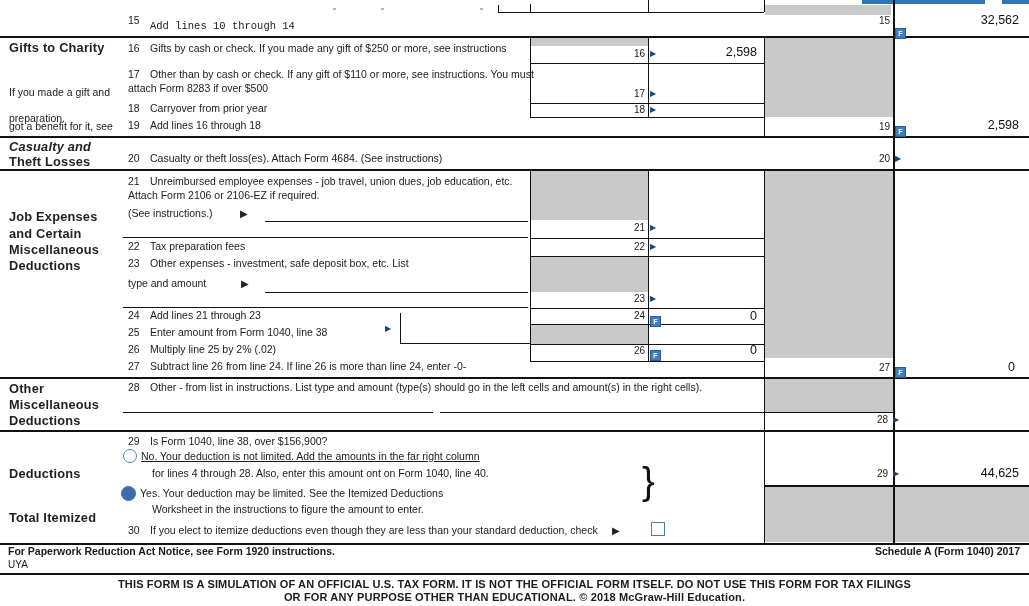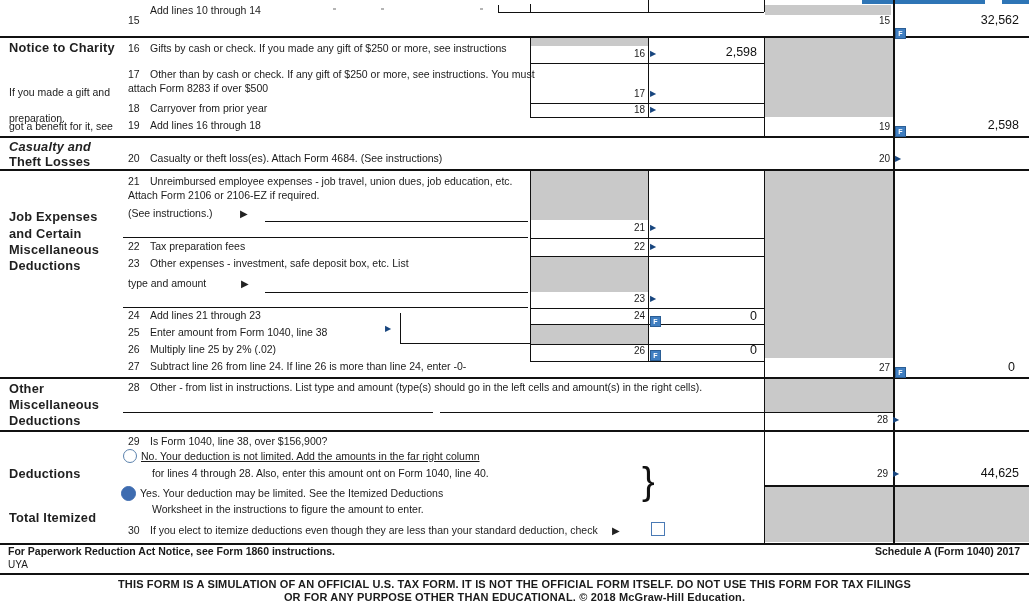--- a/index.html
+++ b/index.html
@@ -94,50 +94,50 @@
   <div class="hl" style="left:400px;top:343px;width:130px;height:1px;"></div>
 
   <div class="vl" style="left:530px;top:36px;width:1px;height:81px;"></div>
   <div class="vl" style="left:648px;top:36px;width:1px;height:81px;"></div>
   <div class="vl" style="left:764px;top:36px;width:1px;height:100px;"></div>
   <div class="vl" style="left:530px;top:169px;width:1px;height:192px;"></div>
   <div class="vl" style="left:648px;top:169px;width:1px;height:192px;"></div>
   <div class="vl" style="left:764px;top:169px;width:1px;height:374px;"></div>
   <div class="vl" style="left:893px;top:0;width:2px;height:543px;"></div>
 
-  <div class="hdr" style="left:9px;top:40px;">Notice to Charity</div>
+  <div class="hdr" style="left:9px;top:40px;">Gifts to Charity</div>
   <div class="t" style="left:9px;top:86px;">If you made a gift and</div>
   <div class="t" style="left:9px;top:108px;margin-top:12px;">got a benefit for it, see</div>
   <div class="t" style="left:9px;top:112px;">preparation.</div>
   <div class="hdr" style="left:9px;top:139px;font-style:italic;">Casualty and</div>
   <div class="hdr" style="left:9px;top:154px;text-align:center;">Theft Losses</div>
   <div class="hdr" style="left:9px;top:209px;">Job Expenses</div>
   <div class="hdr" style="left:9px;top:226px;">and Certain</div>
   <div class="hdr" style="left:9px;top:242px;">Miscellaneous</div>
   <div class="hdr" style="left:9px;top:258px;">Deductions</div>
   <div class="hdr" style="left:9px;top:381px;">Other</div>
   <div class="hdr" style="left:9px;top:397px;">Miscellaneous</div>
   <div class="hdr" style="left:9px;top:413px;">Deductions</div>
   <div class="hdr" style="left:9px;top:470px;margin-top:40px;">Total Itemized</div>
   <div class="hdr" style="left:9px;top:466px;">Deductions</div>
 
   <div class="t" style="left:128px;top:14px;">15</div>
-  <div class="t" style="left:150px;top:4px;">Add lines 10 through 14</div>
+  <div class="t" style="left:150px;top:20px;font-family:Liberation Mono, monospace;">Add lines 10 through 14</div>
   <div class="numlbl" style="left:860px;top:15px;">15</div>
   <div class="ficon" style="left:895px;top:28px;">F</div>
   <div class="val" style="left:919px;top:13px;">32,562</div>
 
   <div class="t" style="left:128px;top:42px;">16</div>
   <div class="t" style="left:150px;top:42px;">Gifts by cash or check.  If you made any gift of $250 or more, see instructions</div>
   <div class="numlbl" style="left:615px;top:48px;">16</div>
   <div class="arrow" style="left:650px;top:50px;">▶</div>
   <div class="val" style="left:657px;top:45px;">2,598</div>
 
   <div class="t" style="left:128px;top:68px;">17</div>
-  <div class="t" style="left:150px;top:68px;">Other than by cash or check.  If any gift of $250 or more, see instructions.  You must</div>
+  <div class="t" style="left:150px;top:68px;">Other than by cash or check.  If any gift of $110 or more, see instructions.  You must</div>
   <div class="t" style="left:128px;top:82px;">attach Form 8283 if over $500</div>
   <div class="numlbl" style="left:615px;top:88px;">17</div>
   <div class="arrow" style="left:650px;top:90px;">▶</div>
 
   <div class="t" style="left:128px;top:102px;">18</div>
   <div class="t" style="left:150px;top:102px;">Carryover from prior year</div>
   <div class="numlbl" style="left:615px;top:104px;">18</div>
   <div class="arrow" style="left:650px;top:106px;">▶</div>
 
   <div class="t" style="left:128px;top:119px;">19</div>
@@ -209,19 +209,19 @@
   <div class="brace" style="left:642px;top:462px;">}</div>
   <div class="numlbl" style="left:858px;top:468px;">29</div>
   <div class="arrow" style="left:893px;top:470px;">▶</div>
   <div class="val" style="left:919px;top:466px;">44,625</div>
 
   <div class="t" style="left:128px;top:524px;">30</div>
   <div class="t" style="left:150px;top:524px;">If you elect to itemize deductions even though they are less than your standard deduction, check</div>
   <div class="arrow big" style="left:612px;top:526px;">▶</div>
   <div class="field" style="left:651px;top:522px;width:14px;height:14px;border:1.5px solid #4a7ab5;background:#fff;box-sizing:border-box;"></div>
 
-  <div class="t b" style="left:8px;top:545px;">For Paperwork Reduction Act Notice, see Form 1860 instructions.</div>
+  <div class="t b" style="left:8px;top:545px;">For Paperwork Reduction Act Notice, see Form 1920 instructions.</div>
   <div class="t b" style="left:720px;top:545px;width:300px;text-align:right;">Schedule A (Form 1040) 2017</div>
   <div class="t" style="left:8px;top:559px;font-size:10px;">UYA</div>
   <div class="center" style="top:578px;">THIS FORM IS A SIMULATION OF AN OFFICIAL U.S. TAX FORM. IT IS NOT THE OFFICIAL FORM ITSELF. DO NOT USE THIS FORM FOR TAX FILINGS</div>
   <div class="center" style="top:591px;">OR FOR ANY PURPOSE OTHER THAN EDUCATIONAL. © 2018 McGraw-Hill Education.</div>
 
 </div>
 
 </body></html>

